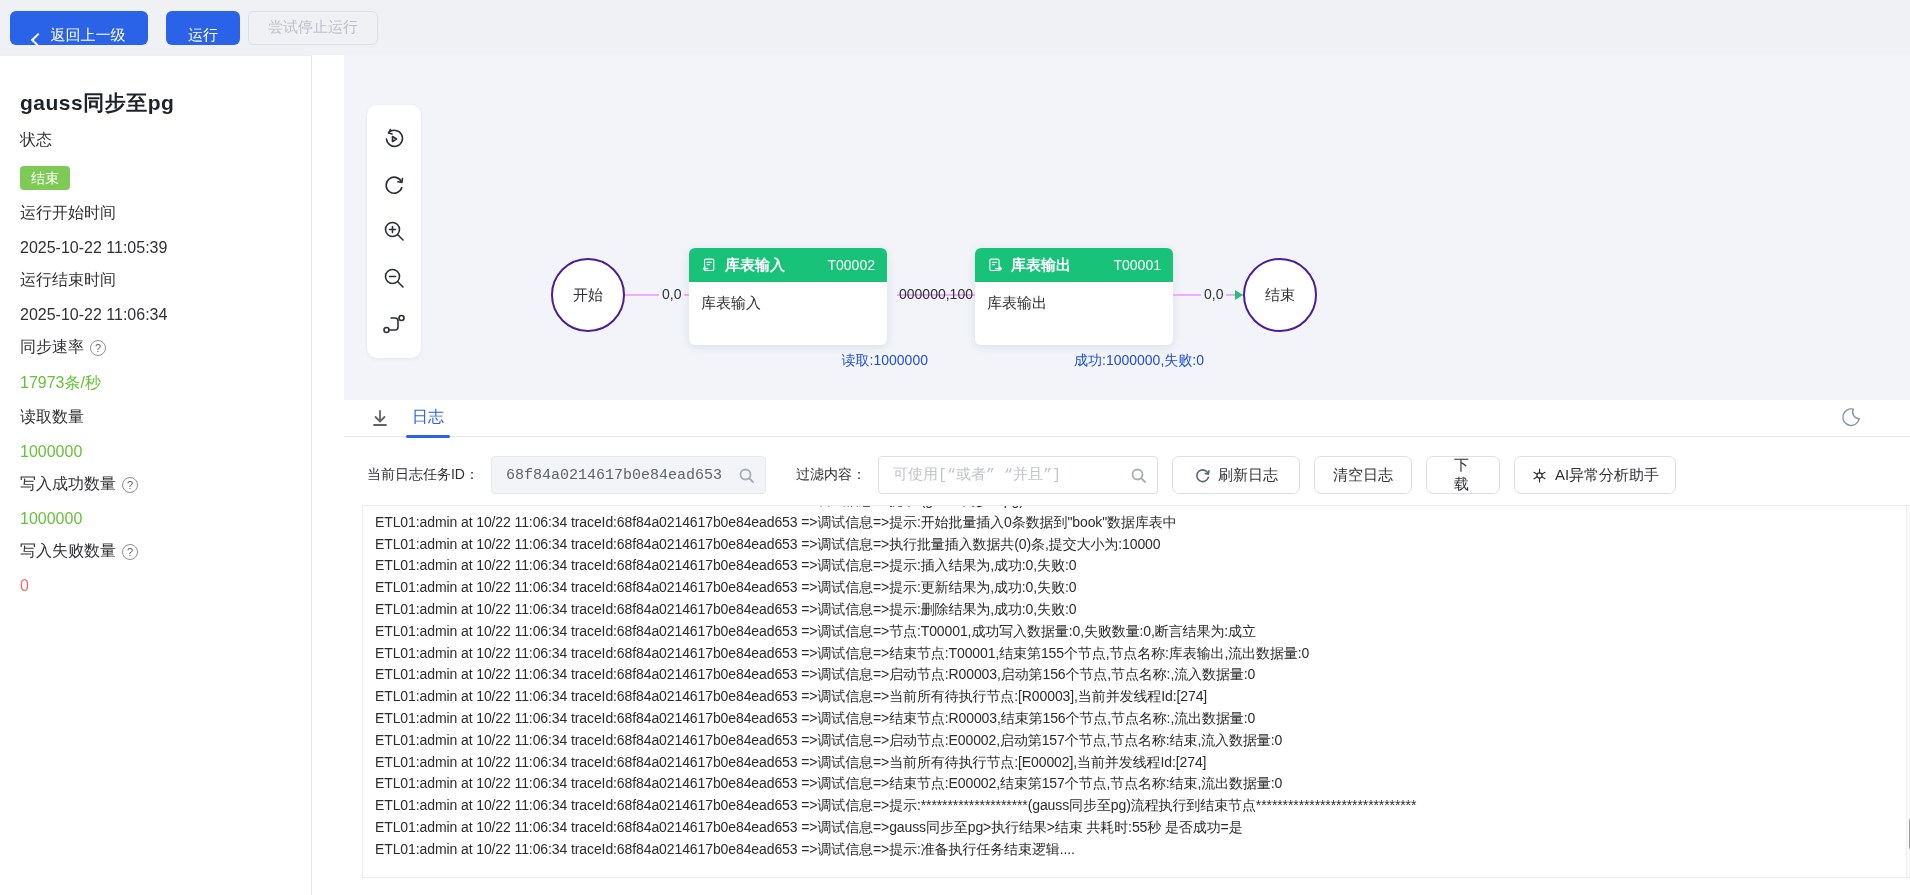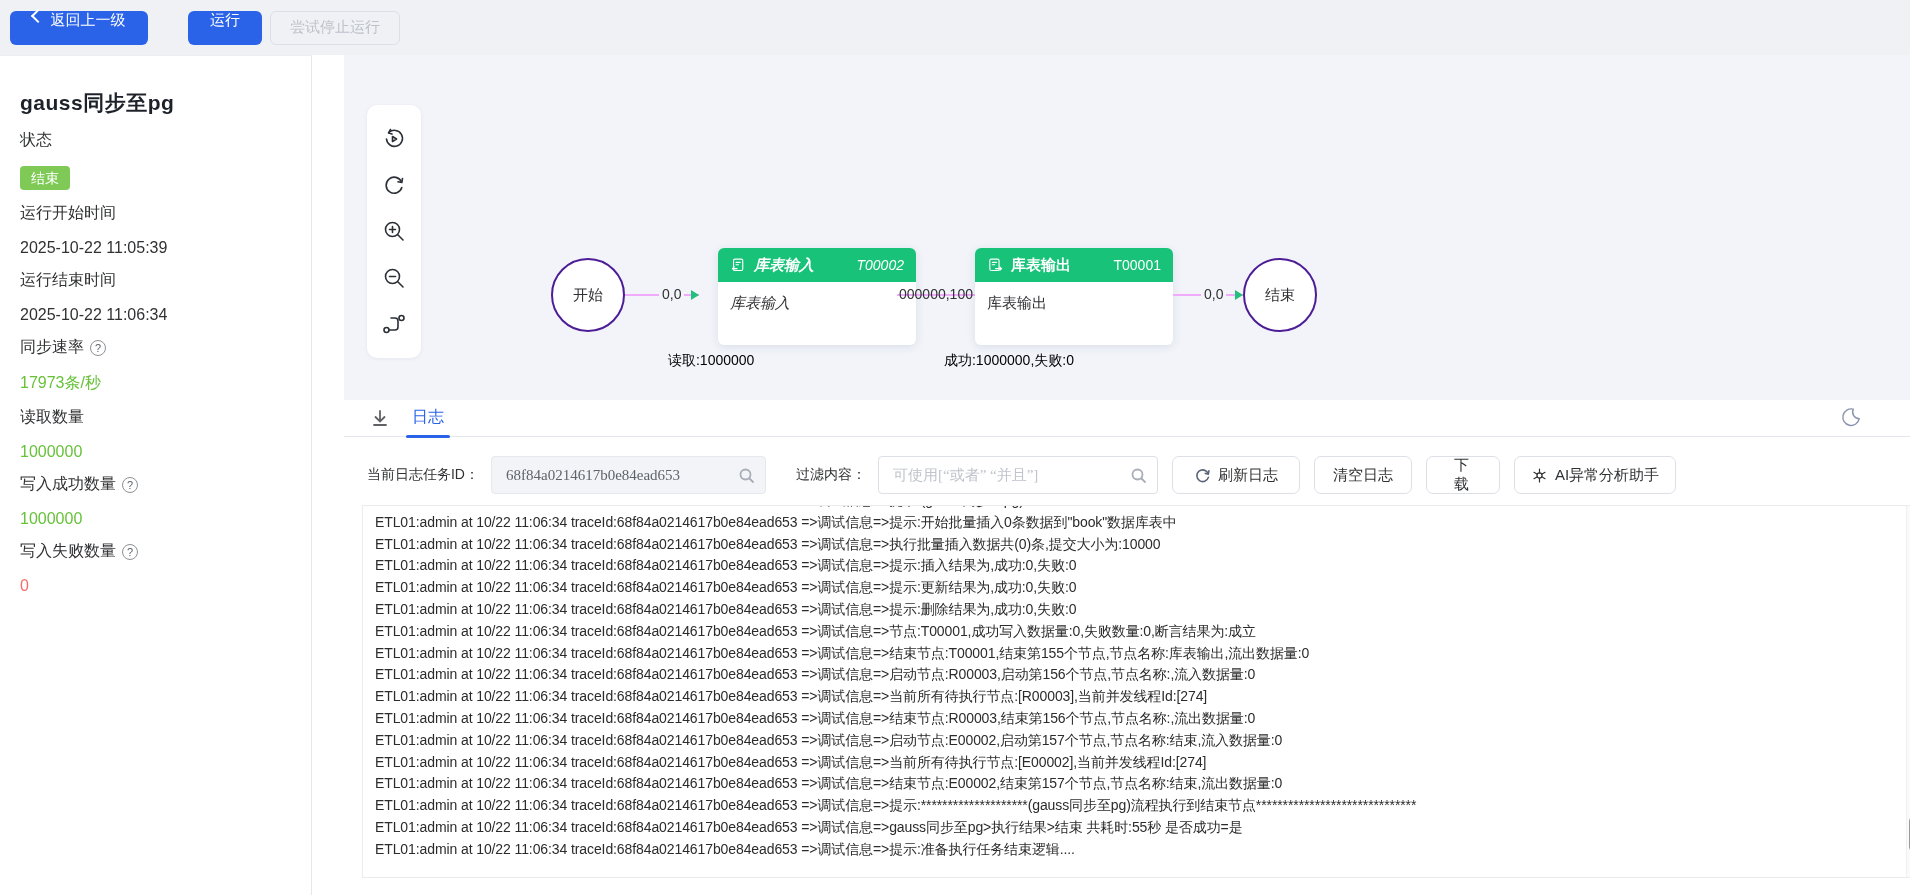--- a/index.html
+++ b/index.html
@@ -1,25 +1,25 @@
 <!DOCTYPE html>
 <html><head>
 <meta charset="utf-8">
 <style>
   * { margin:0; padding:0; box-sizing:border-box; }
   html,body { width:1910px; height:895px; overflow:hidden; background:#fff;
     font-family:"Liberation Sans","DejaVu Sans",sans-serif; color:#303133; }
 
   
   .topbar { height:55px; background:#f0f1f4; display:flex; align-items:center; padding-left:10px; }
-  .btn-primary { display:inline-flex; align-items:flex-start; justify-content:center; gap:8px;
+  .btn-primary { display:inline-flex; align-items:flex-end; justify-content:center; gap:8px;
     background:#2b63e8; color:#fff; border:none; border-radius:6px; height:34px;
     font-size:15px; padding:0 18px; cursor:pointer; font-family:inherit; }
   .btn-back { width:138px; }
-  .btn-run { width:74px; margin-left:40px; }
+  .btn-run { width:74px; margin-left:18px; }
   .btn-disabled { margin-left:8px; height:34px; width:130px; background:transparent;
     border:1px solid #dcdfe6; border-radius:6px; color:#bcc1cb; font-size:15px; font-family:inherit; }
   .chev { width:10px; height:10px; border-left:2px solid #fff; border-bottom:2px solid #fff;
     transform:rotate(45deg); display:inline-block; }
 
   
   .layout { display:flex; height:840px;gap:32px; }
   .sidebar { width:317px; background:#fff; border-right:1px solid #e4e7ed; border-top:1px solid #eceef2;
     padding:0 0 0 20px; position:relative; }
   .sidebar h1 { font-size:21px; font-weight:bold; color:#1d2129; margin:33px 0 6px 0; letter-spacing:.5px; }
@@ -59,32 +59,32 @@
   .edge-label { position:absolute; top:-10px; font-size:14px; color:#303133;
     background:#f2f4fa; padding:0 3px; line-height:20px; white-space:nowrap; }
   .e1 .edge-label { left:34px; }
   .e2 .edge-label { left:50%; transform:translateX(-50%); background:transparent; }
   .e3 .edge-label { left:28px; }
   .edge-arrow { position:absolute; right:0; top:-4px; width:0; height:0;
     border-left:8px solid #22c07c; border-top:5px solid transparent; border-bottom:5px solid transparent; }
 
   .fnode { position:absolute; top:193px; width:198px; border-radius:6px; background:#fff;
     box-shadow:0 2px 10px rgba(31,41,55,.10); }
-  .n1 { left:374px;font-style:italic; }
+  .n1 { left:345px; }
   .n2 { left:631px; }
   .fnode-header { height:34px; background:#18c278; border-radius:6px 6px 0 0; display:flex;
     align-items:center; padding:0 12px; gap:7px; }
   .fnode-header svg { width:17px; height:17px; stroke:#fff; fill:none; stroke-width:1.6;
     stroke-linecap:round; stroke-linejoin:round; flex:none; }
   .fnode-title { color:#fff; font-size:15px; font-weight:bold; }
   .fnode-code { color:#fff; font-size:14px; margin-left:auto; }
   .fnode-body { height:63px; padding:12px 12px; font-size:15px; color:#303133;
     border-radius:0 0 6px 6px; }
-  .fnode-caption { position:absolute; top:297px; width:260px; text-align:left;
-    font-size:14px; color:#000000; }
+  .fnode-caption { position:absolute; top:297px; width:260px; text-align:right;
+    font-size:14px; color:#1d4ed8; }
   .cap1 { left:324px; }
   .cap2 { left:600px; }
 
   
   .logpanel { height:495px; background:#fff; position:relative; }
   .tabbar { height:37px; border-bottom:1px solid #e4e7ed; position:relative;
     display:flex; align-items:center; }
   .dl-ic { margin-left:26px; width:20px; height:20px; cursor:pointer; }
   .dl-ic svg { width:20px; height:20px; stroke:#606266; fill:none; stroke-width:1.8; stroke-linecap:round; }
   .tab-active { margin-left:16px; font-size:16px; color:#2b63e8; cursor:pointer;
@@ -93,21 +93,21 @@
     background:#2b63e8; border-radius:2px; }
   .moon-ic { position:absolute; right:48px; top:6px; width:22px; height:22px; cursor:pointer; }
   .moon-ic svg { width:22px; height:22px; stroke:#8a93ad; fill:none; stroke-width:1.5;
     stroke-linejoin:round; }
 
   .controls { display:flex; align-items:center; margin:19px 0 0 23px; height:38px; }
   .ctl-label { font-size:14px; color:#303133; white-space:nowrap; }
   .inp { height:38px; border-radius:4px; font-size:15px; font-family:inherit;
     display:flex; align-items:center; padding:0 10px 0 14px; }
   .inp input { border:none; outline:none; background:transparent; flex:1; min-width:0;
-    font-size:15px; font-family:Liberation Serif, serif; color:#5f646c; }
+    font-size:15px; font-family:Liberation Mono, monospace; color:#5f646c; }
   .inp input::placeholder { color:#c0c4cc; }
   .inp-gray { width:275px; margin-left:12px; background:#f3f4f7; border:1px solid #e5e8ee; }
   .inp-white { width:280px; margin-left:12px; background:#fff; border:1px solid #dcdfe6; }
   .lbl2 { margin-left:30px; }
   .search-ic { width:17px; height:17px; flex:none; }
   .search-ic svg { width:17px; height:17px; stroke:#a8adb8; fill:none; stroke-width:1.8; stroke-linecap:round; }
   .lbtn { height:38px; background:#fff; border:1px solid #dcdfe6; border-radius:7px;
     font-size:15px; color:#303133; font-family:inherit; cursor:pointer; display:inline-flex;
     align-items:center; justify-content:center; gap:7px; padding:0 16px; }
   .b-refresh { margin-left:14px; width:128px; }

